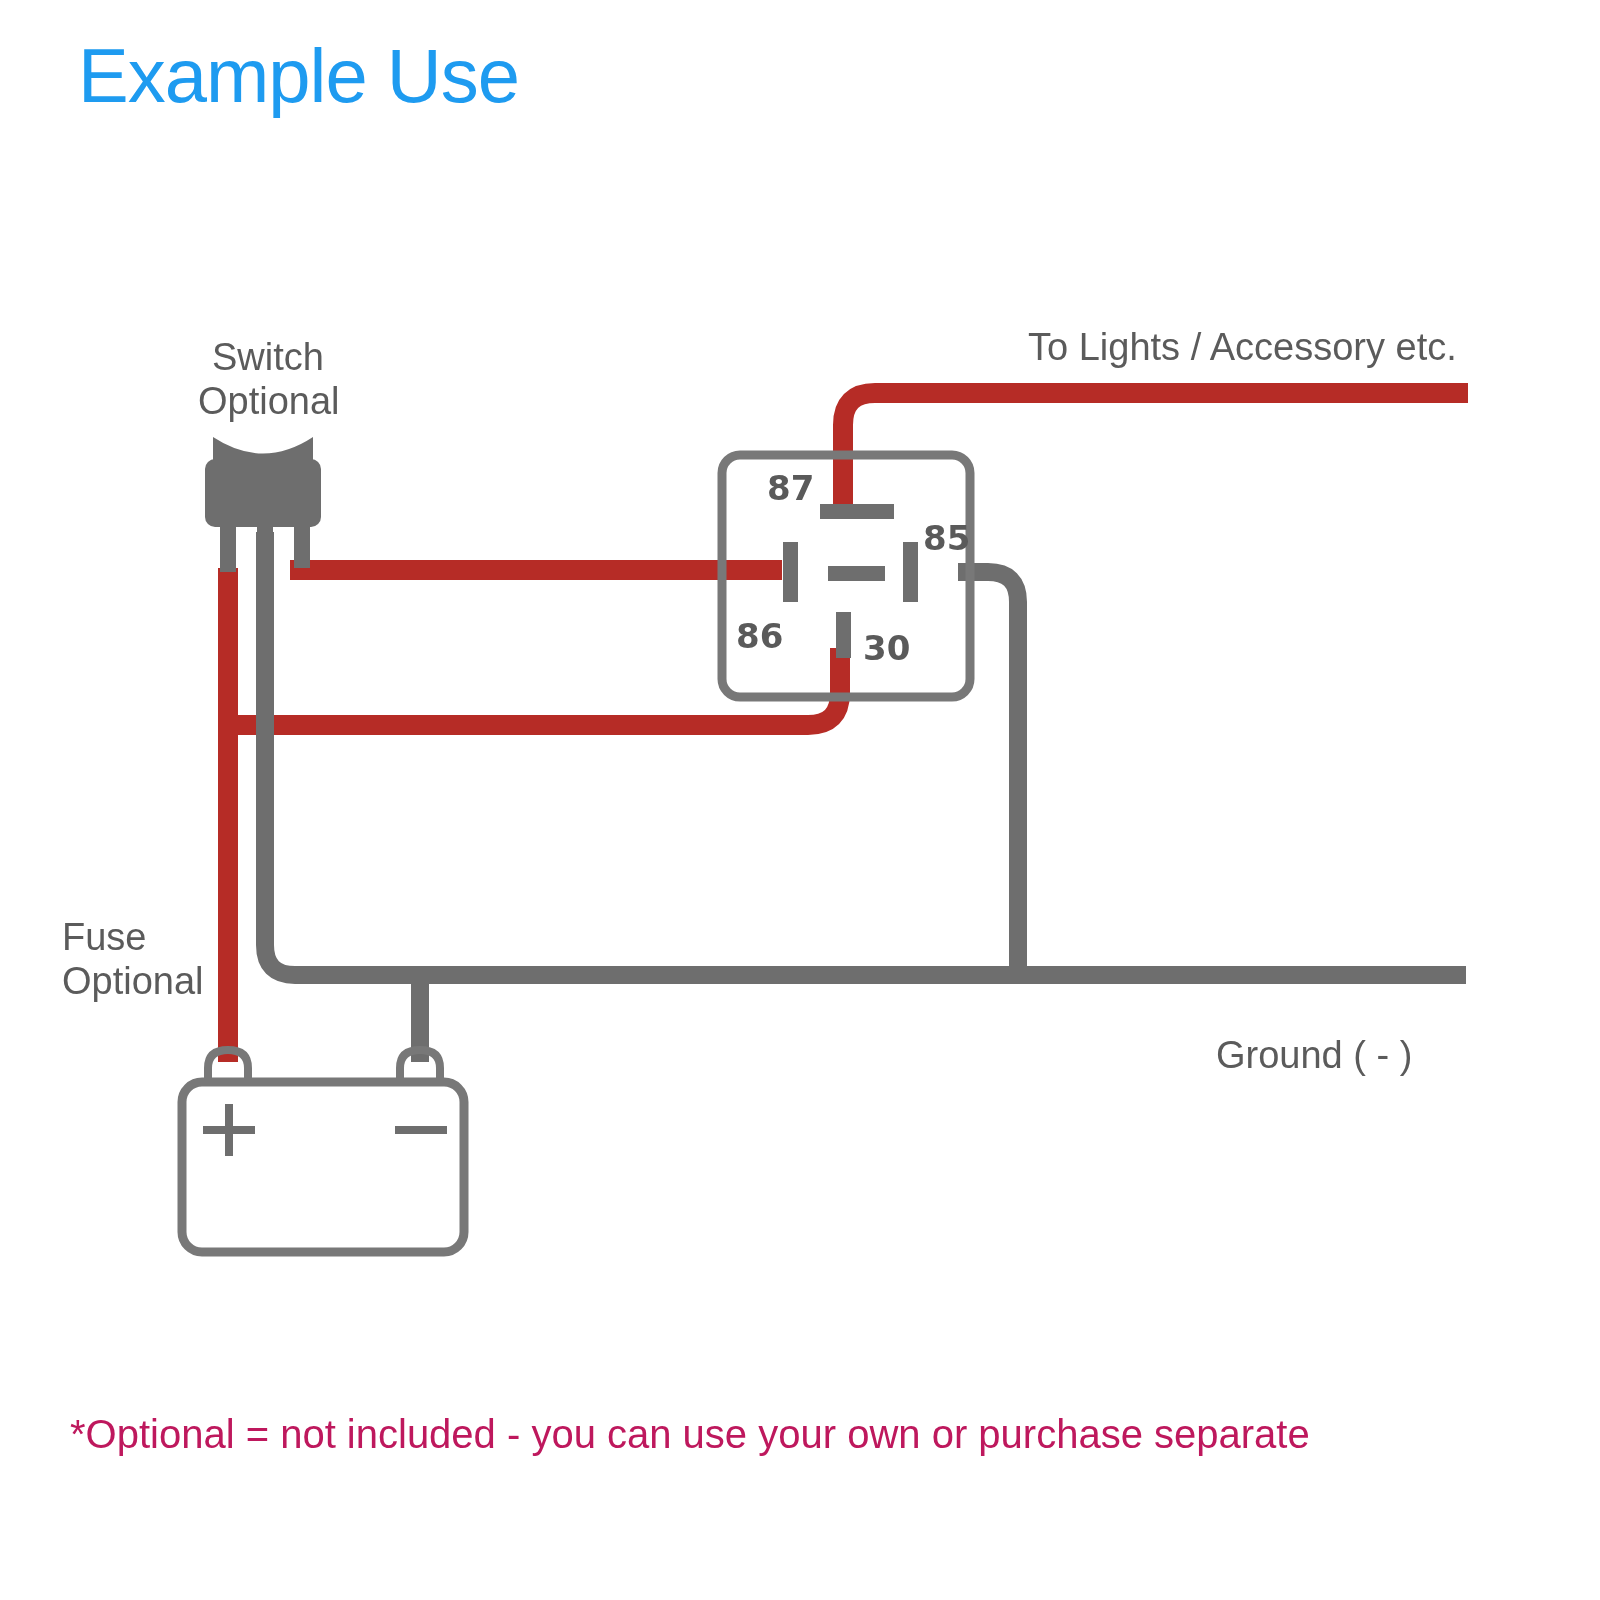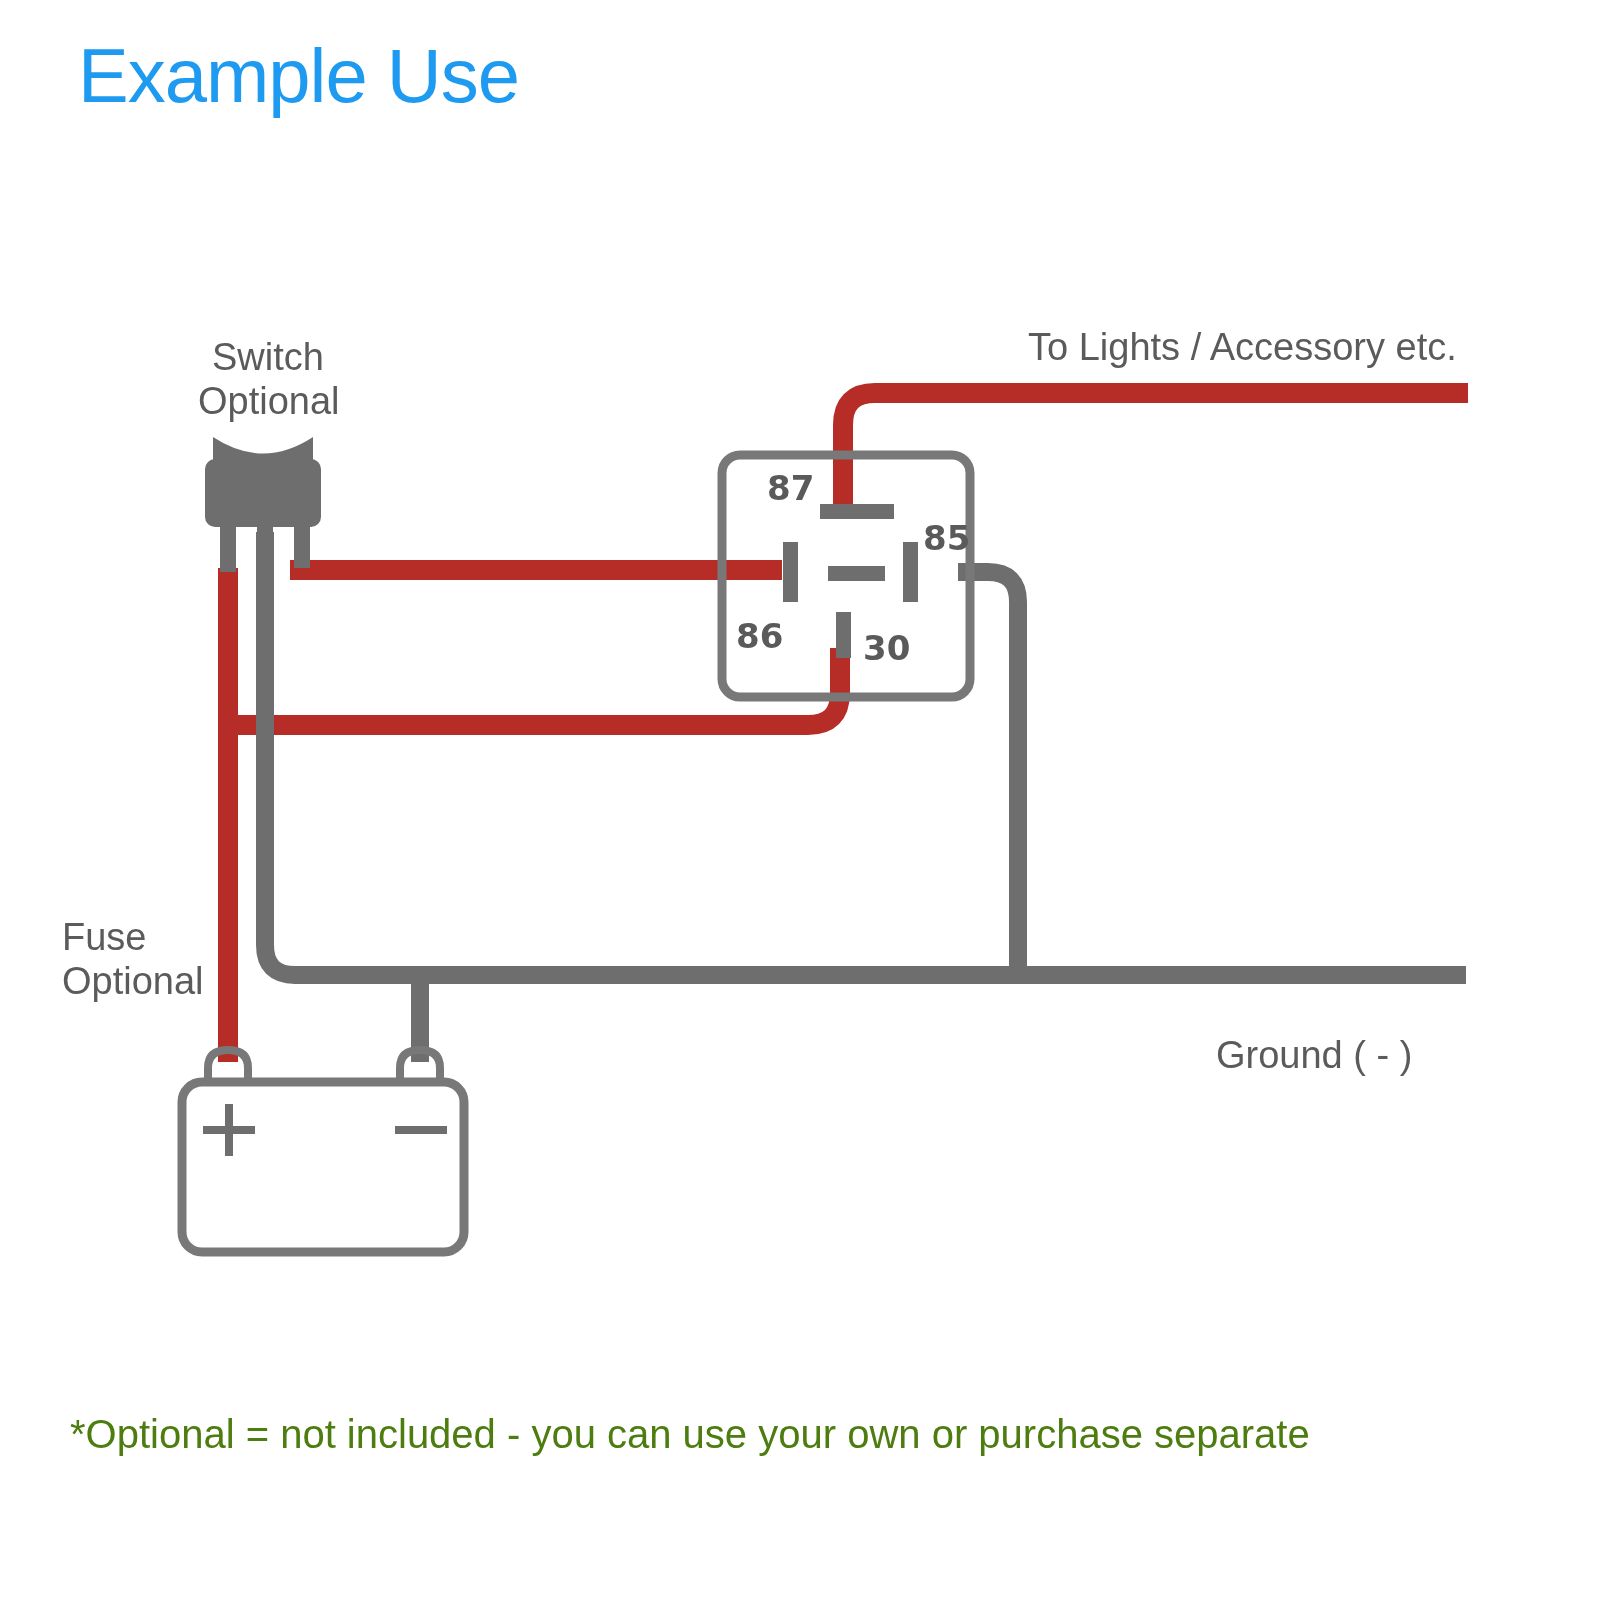--- a/index.html
+++ b/index.html
@@ -33,21 +33,21 @@
     font-weight: 400;
     color: #5b5b5b;
     white-space: nowrap;
   }
   .footnote {
     position: absolute;
     left: 70px;
     top: 1412px;
     font-size: 40px;
     font-weight: 400;
-    color: #4d7c0f;
+    color: #be185d;
     white-space: nowrap;
   }
   .diagram {
     position: absolute;
     left: 0;
     top: 0;
     width: 1600px;
     height: 1600px;
   }
   .lbl {

